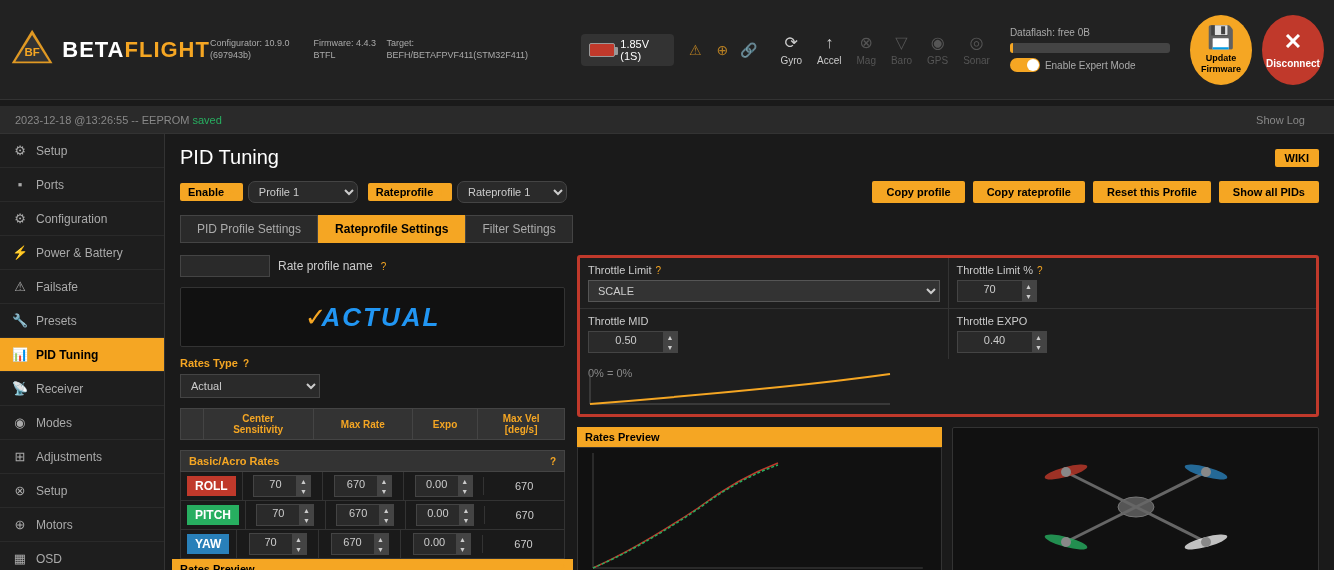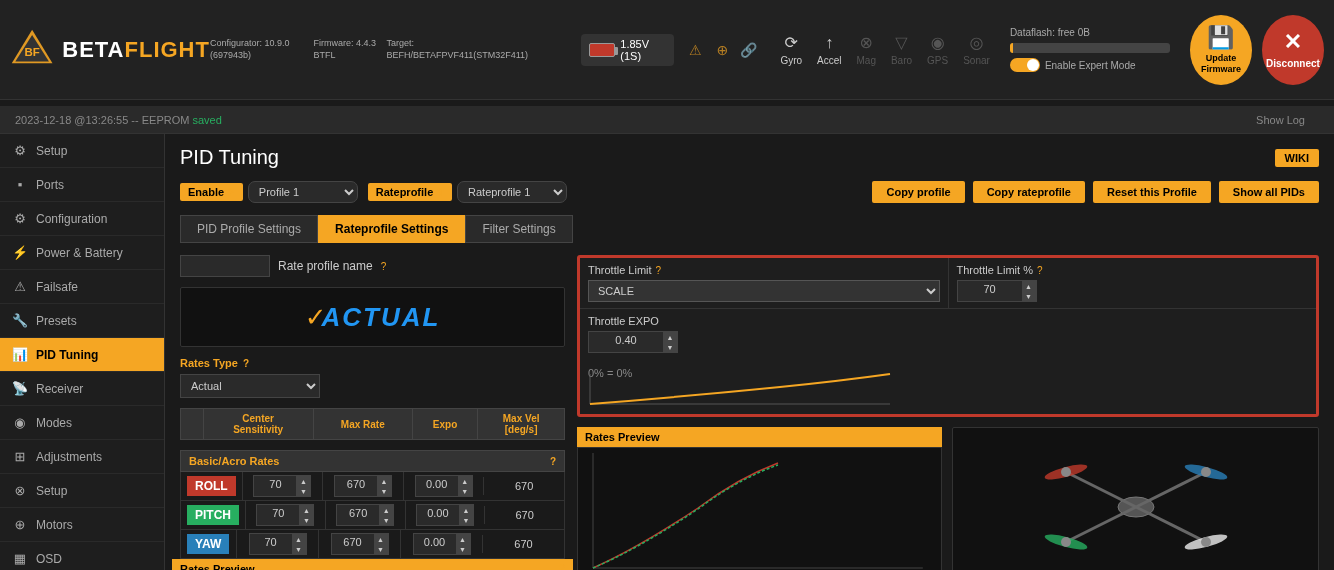--- a/index.html
+++ b/index.html
@@ -1003,20 +1003,32 @@
                   <button class="spin-btn">▲</button>
                   <button class="spin-btn">▼</button>
                 </div>
               </div>
             </div>
           </div>
 
           <div class="throttle-mid-row">
             <div class="throttle-mid-field">
               <div class="throttle-field-label">
+                <span>Throttle MID</span>
+              </div>
+              <div class="spin-input" style="width:90px;">
+                <input class="spin-val" type="text" value="0.50" style="">
+                <div class="spin-btns">
+                  <button class="spin-btn">▲</button>
+                  <button class="spin-btn">▼</button>
+                </div>
+              </div>
+            </div>
+            <div class="throttle-mid-field">
+              <div class="throttle-field-label">
                 <span>Throttle EXPO</span>
               </div>
               <div class="spin-input" style="width:90px;">
                 <input class="spin-val" type="text" value="0.40" style="">
                 <div class="spin-btns">
                   <button class="spin-btn">▲</button>
                   <button class="spin-btn">▼</button>
                 </div>
               </div>
             </div>

